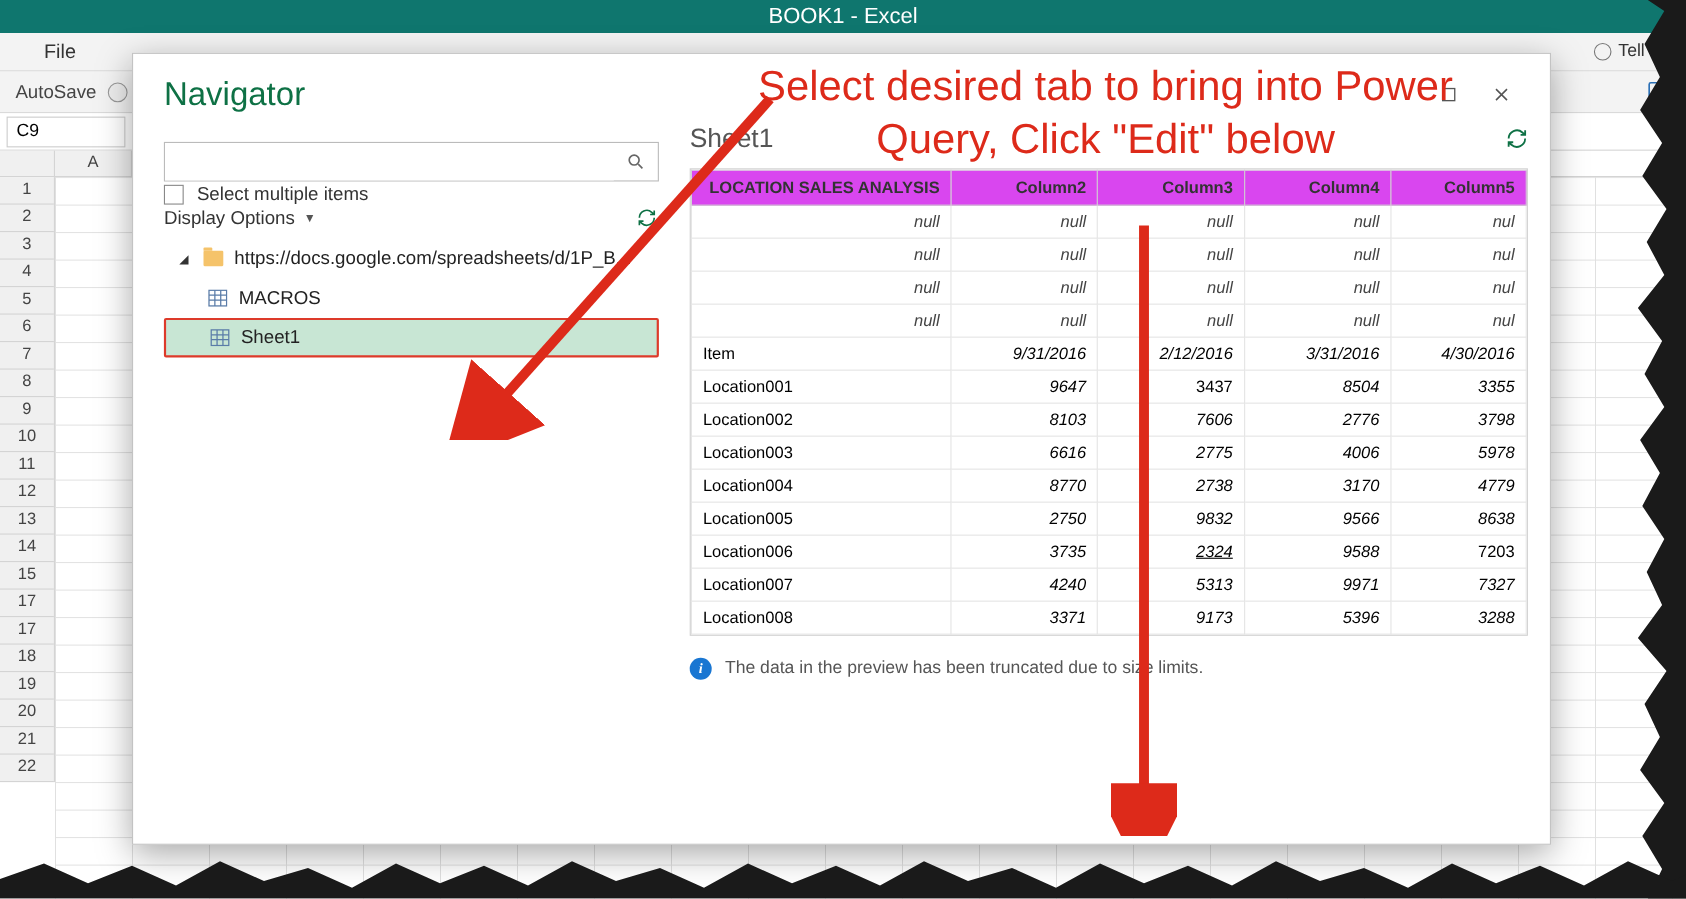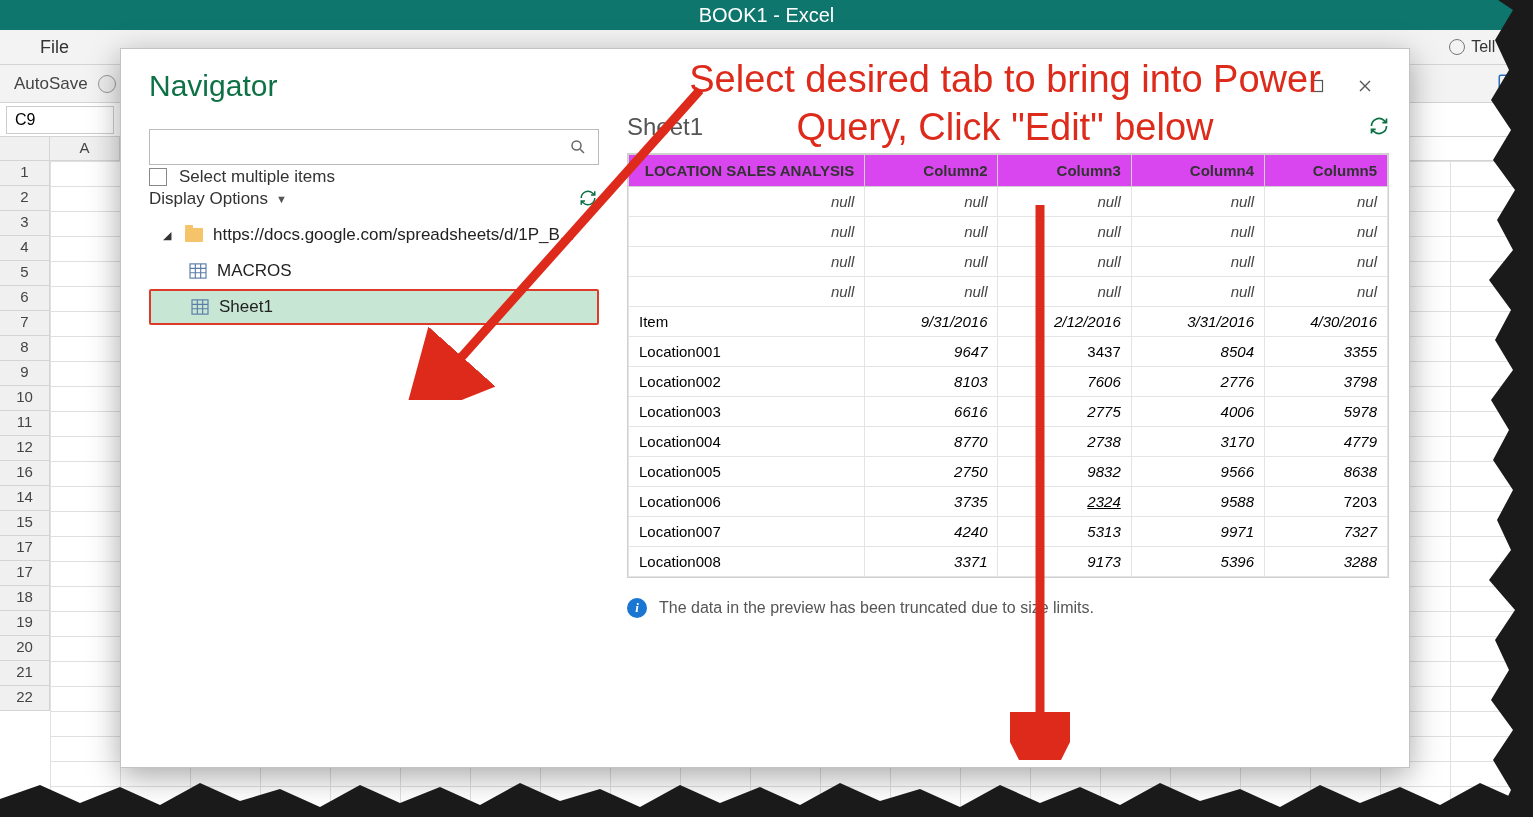--- a/index.html
+++ b/index.html
@@ -132,21 +132,21 @@
         <div class="row-header">3</div>
         <div class="row-header">4</div>
         <div class="row-header">5</div>
         <div class="row-header">6</div>
         <div class="row-header">7</div>
         <div class="row-header">8</div>
         <div class="row-header">9</div>
         <div class="row-header">10</div>
         <div class="row-header">11</div>
         <div class="row-header">12</div>
-        <div class="row-header">16</div>
+        <div class="row-header">13</div>
         <div class="row-header">14</div>
         <div class="row-header">15</div>
         <div class="row-header">17</div>
         <div class="row-header">17</div>
         <div class="row-header">18</div>
         <div class="row-header">19</div>
         <div class="row-header">20</div>
         <div class="row-header">21</div>
         <div class="row-header">22</div>
       </div>

